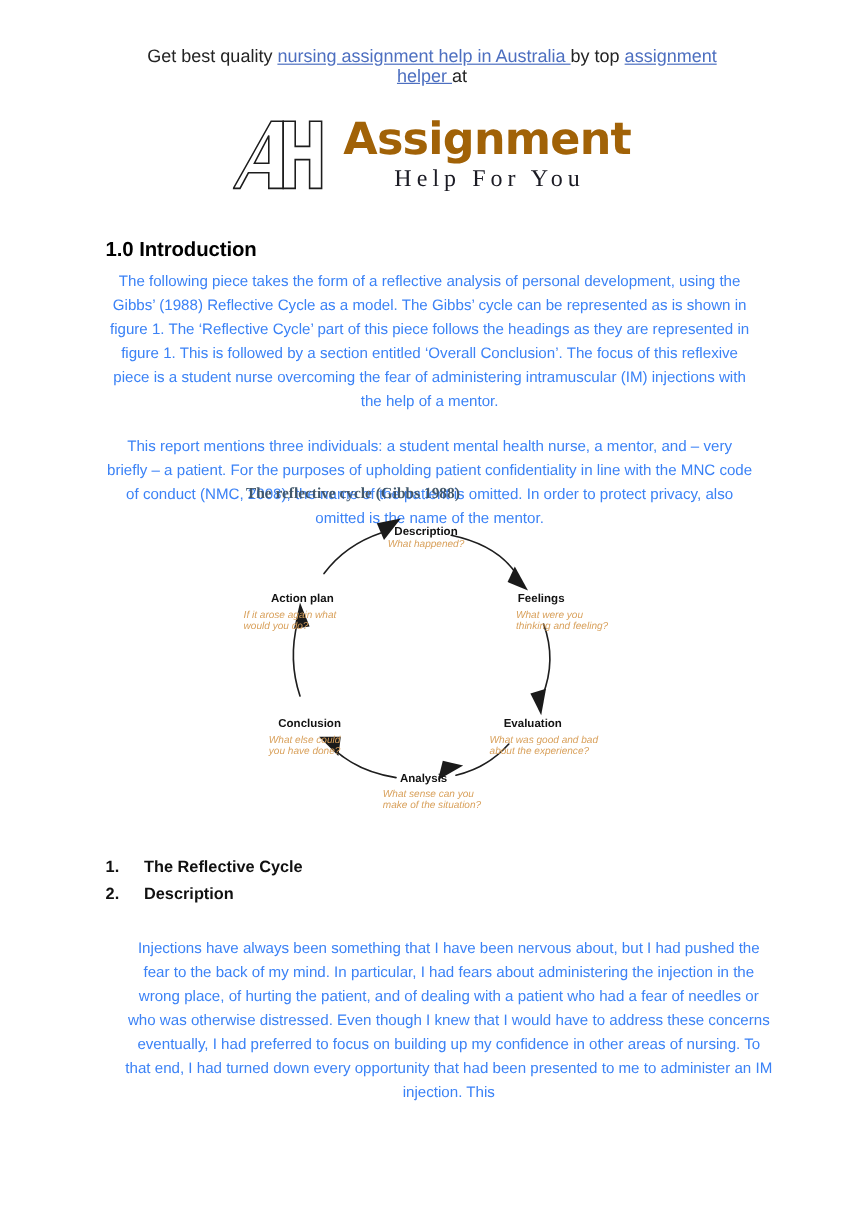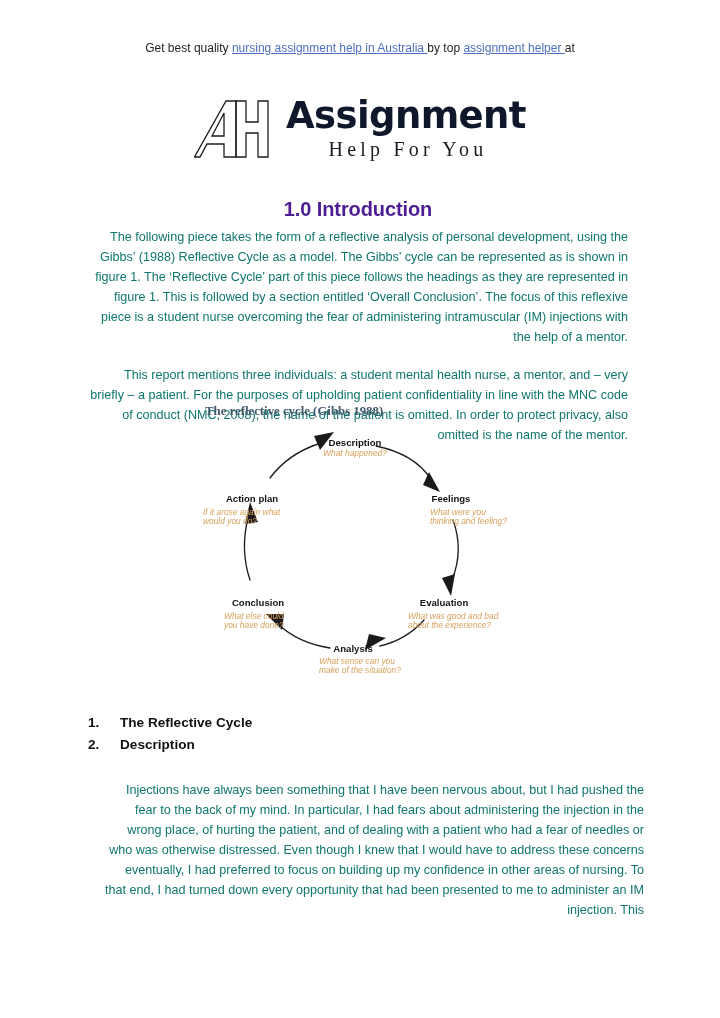--- a/index.html
+++ b/index.html
@@ -23,21 +23,21 @@
     background: #ffffff;
   }
 
   
   .promo {
     position: absolute;
     top: 40px;
     left: 110px;
     width: 500px;
     text-align: center;
-    font-size: 12px;
+    font-size: 15px;
     line-height: 16px;
     color: #242424;
   }
   .promo a {
     color: #4d6fc0;
     text-decoration: underline;
     text-underline-offset: 1px;
   }
 
   
@@ -64,53 +64,52 @@
     display: flex;
     flex-direction: column;
     align-items: center;
   }
   .wordmark-main {
     font-family: "DejaVu Sans", sans-serif;
     font-weight: 700;
     font-size: 37px;
     line-height: 38px;
     letter-spacing: -0.6px;
-    color: #0f172a;
+    color: #a16207;
   }
   .wordmark-sub {
     font-family: "Liberation Serif", serif;
     font-size: 20px;
     line-height: 24px;
     letter-spacing: 4.2px;
     color: #1b1b24;
     margin-top: 2px;
     padding-left: 4px;
   }
 
   
   .content {
     position: absolute;
     left: 88px;
     top: 198px;
     width: 540px;
   }
   h2.section-heading {
-    font-size: 20px;
+    font-size: 17px;
     font-weight: 700;
     margin: 0 0 6px 0;
     letter-spacing: -0.1px;
-    color: #4c1d95;
-    text-align: center;
+    color: #000000;
   }
   p.para {
     font-size: 12.6px;
     line-height: 20px;
     margin: 0 0 18px 0;
-    color: #0f766e;
-    text-align: right;
+    color: #3b82f6;
+    text-align: center;
   }
   p.para:last-child { margin-bottom: 0; }
 
   
   .figure {
     position: absolute;
     left: 190px;
     top: 402px;
     width: 330px;
     height: 280px;

